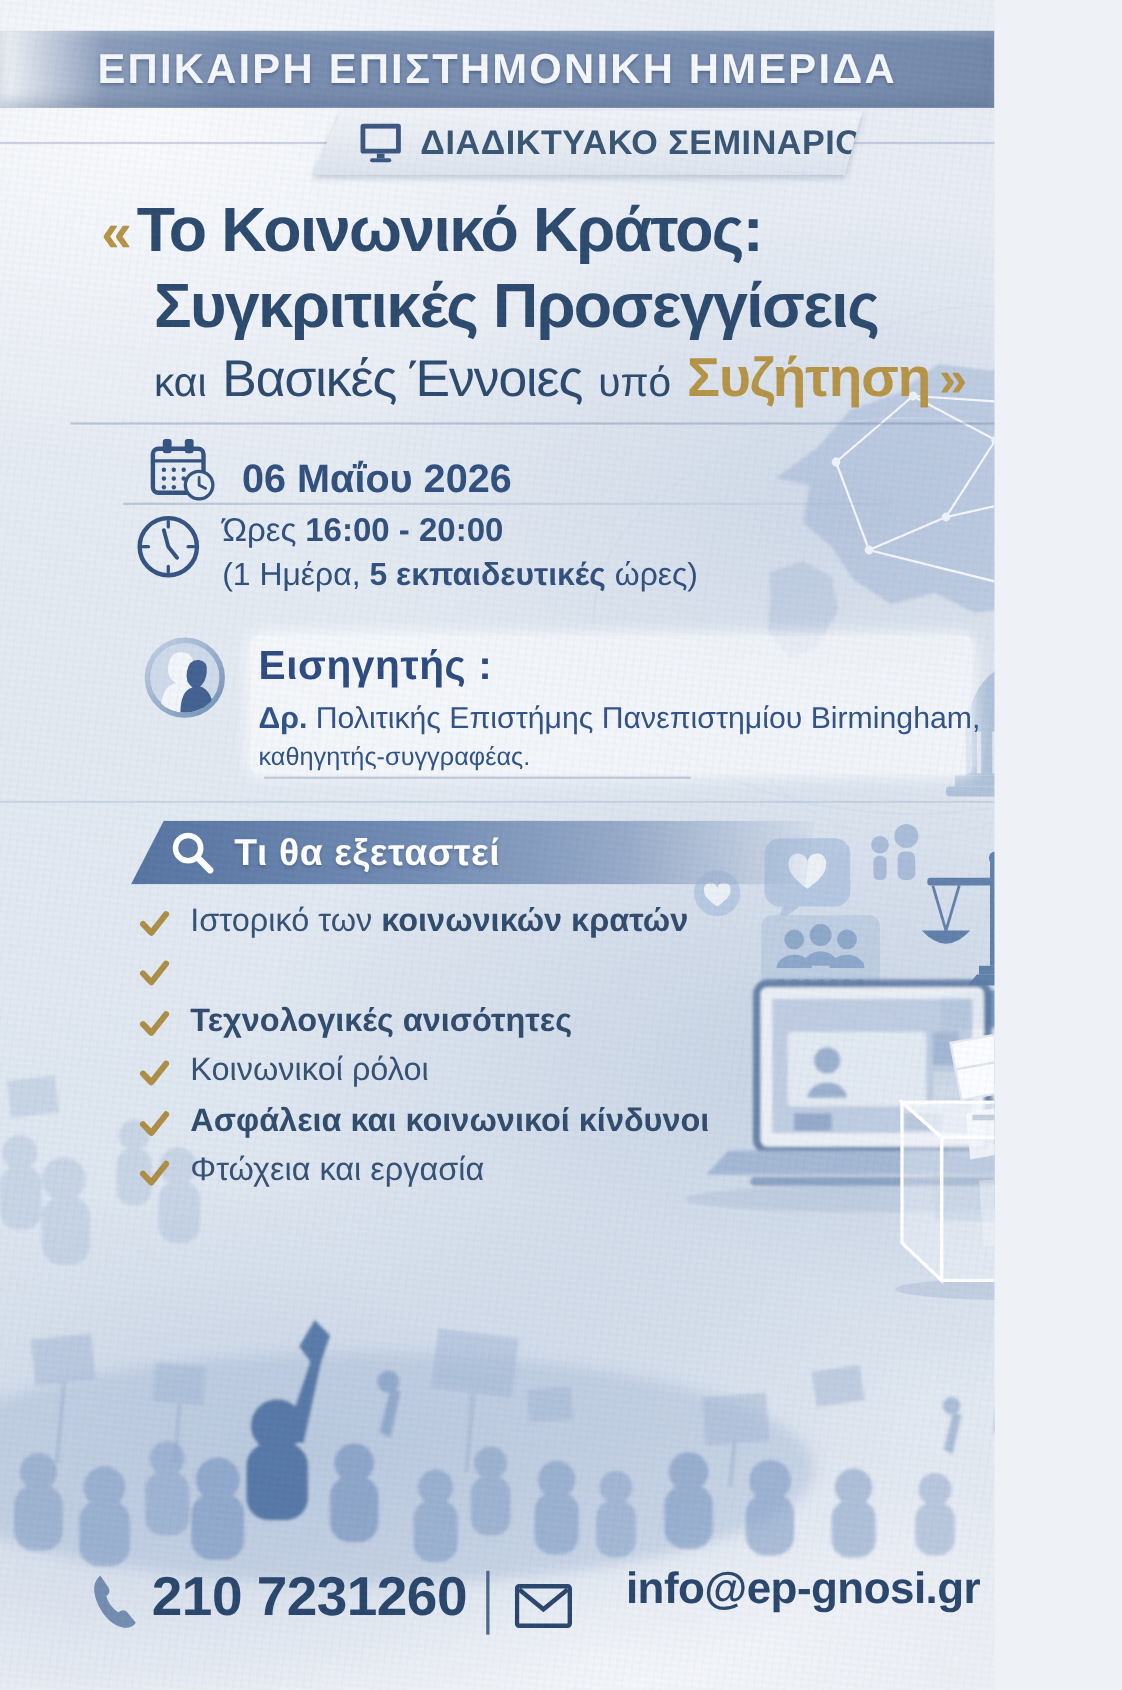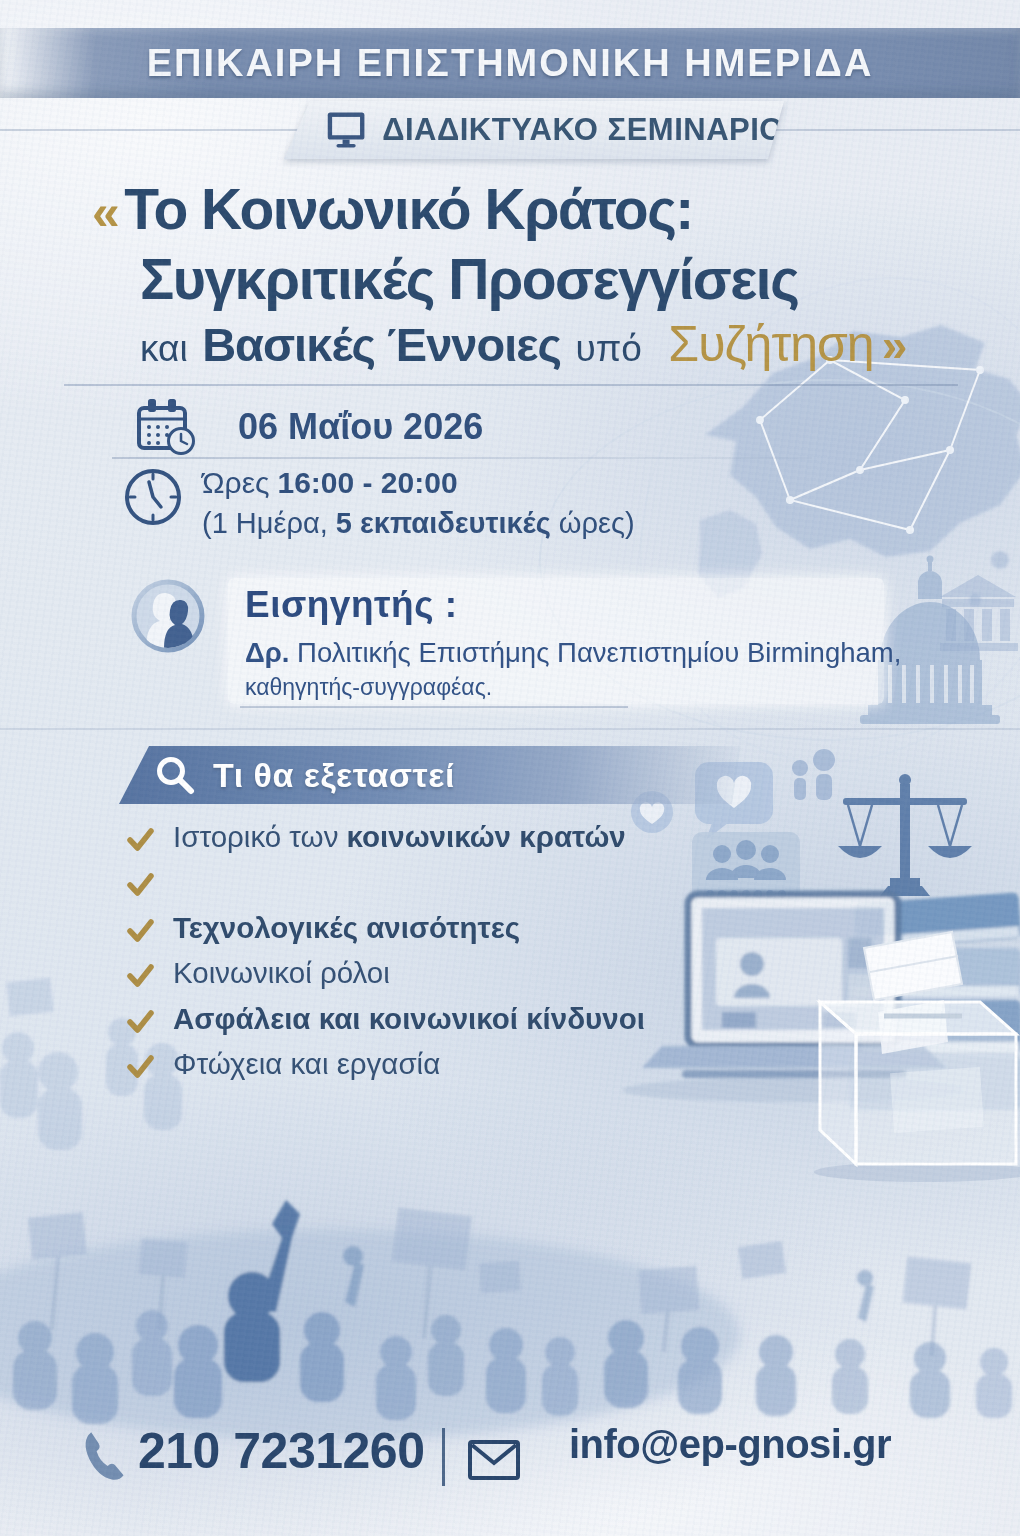--- a/index.html
+++ b/index.html
@@ -1,17 +1,17 @@
 <!DOCTYPE html>
 <html lang="el"><head>
 <meta charset="utf-8">
 <style>
   html,body{margin:0;padding:0;}
   body{width:1020px;height:1536px;font-family:"Liberation Sans",sans-serif;background:#eef1f6;}
-  .poster{position:relative;width:1020px;height:1536px;overflow:hidden;
+  .poster{position:relative;width:904px;height:1536px;overflow:hidden;
     background:
       radial-gradient(900px 500px at 15% 8%, rgba(255,255,255,.75), rgba(255,255,255,0) 60%),
       radial-gradient(700px 420px at 85% 30%, rgba(168,186,212,.38), rgba(168,186,212,0) 65%),
       radial-gradient(820px 520px at 82% 63%, rgba(158,178,206,.40), rgba(158,178,206,0) 62%),
       radial-gradient(900px 380px at 30% 86%, rgba(163,182,209,.48), rgba(163,182,209,0) 65%),
       radial-gradient(700px 300px at 60% 98%, rgba(255,255,255,.6), rgba(255,255,255,0) 70%),
       linear-gradient(180deg,#e9edf4 0%,#e3e9f1 40%,#dde5ef 72%,#e8ecf3 100%);}
   .grain{position:absolute;inset:0;pointer-events:none;opacity:.55;background-image:
       repeating-linear-gradient(98deg, rgba(255,255,255,.06) 0 2px, rgba(150,170,198,.07) 2px 4px, rgba(255,255,255,.04) 4px 7px),
       repeating-linear-gradient(6deg, rgba(140,160,190,.05) 0 3px, rgba(255,255,255,.05) 3px 6px);}
@@ -34,37 +34,37 @@
     clip-path:polygon(26px 0,500px 0,484px 58px,0 58px);}
   .webinar-wrap{position:absolute;left:284px;top:101px;filter:drop-shadow(0 3px 3px rgba(80,100,130,.3));}
   .webinar-label{font-size:31px;font-weight:700;color:#32506f;letter-spacing:.5px;white-space:nowrap;}
 
   .title{position:absolute;left:92px;top:176px;color:#254468;white-space:nowrap;}
   .t-line{font-weight:700;font-size:57px;letter-spacing:-1.5px;line-height:67px;}
   .t-indent{margin-left:48px;}
   .quote{color:#b3903f;font-weight:700;font-size:50px;margin-right:6px;}
   .t-line3{margin-top:2px;}
   .t3-small{font-size:37px;font-weight:400;letter-spacing:0;}
-  .t3-main{font-size:47px;font-weight:700;margin:0 10px;letter-spacing:-1px;}
-  .t3-gold{font-size:50px;font-weight:400;color:#b3903f;margin-left:22px;letter-spacing:-1px;}
+  .t3-main{font-size:47px;font-weight:400;margin:0 10px;letter-spacing:-1px;}
+  .t3-gold{font-size:50px;font-weight:700;color:#b3903f;margin-left:10px;letter-spacing:-1px;}
   .quote-close{color:#b3903f;font-weight:700;font-size:46px;margin-left:8px;}
 
-  .date-row{position:absolute;left:136px;top:398px;display:flex;align-items:center;gap:40px;}
+  .date-row{position:absolute;left:136px;top:398px;display:flex;align-items:flex-end;gap:22px;}
   .date-text{font-size:36px;font-weight:700;color:#2a4a78;}
 
   .time-row{position:absolute;left:122px;top:466px;display:flex;gap:18px;}
   .time-line1{font-size:30px;color:#2a4a78;}
   .time-label{font-weight:400;margin-right:8px;}
   .time-value{font-weight:700;}
   .time-line2{font-size:29px;color:#2a4a78;margin-top:7px;}
   .time-line2 .b{font-weight:700;}
 
   .speaker-card{position:absolute;left:228px;top:578px;width:656px;height:126px;background:rgba(255,255,255,.6);border-radius:6px;box-shadow:0 0 16px rgba(255,255,255,.9);}
   .avatar{position:absolute;left:130px;top:578px;}
-  .speaker-texts{position:absolute;left:245px;top:584px;white-space:nowrap;}
+  .speaker-texts{position:absolute;left:235px;top:584px;white-space:nowrap;}
   .speaker-heading{font-size:37px;font-weight:800;color:#26457b;letter-spacing:.5px;}
   .speaker-line1{font-size:27.5px;color:#2b4c82;margin-top:11px;}
   .speaker-line1 .b{font-weight:700;}
   .speaker-line2{font-size:23px;color:#2b4c82;margin-top:5px;}
 
   .topics-band{position:absolute;left:119px;top:746px;width:622px;height:58px;display:flex;align-items:center;gap:18px;
     padding-left:36px;box-sizing:border-box;
     background:linear-gradient(90deg,#516f9d 0%,#6d88b1 42%,#93a7c6 72%, rgba(170,186,210,.1) 100%);
     clip-path:polygon(30px 0,622px 0,613px 58px,0 58px);}
   .topics-heading{font-size:34px;font-weight:700;color:#ffffff;text-shadow:0 2px 3px rgba(50,72,104,.5);letter-spacing:.5px;}

